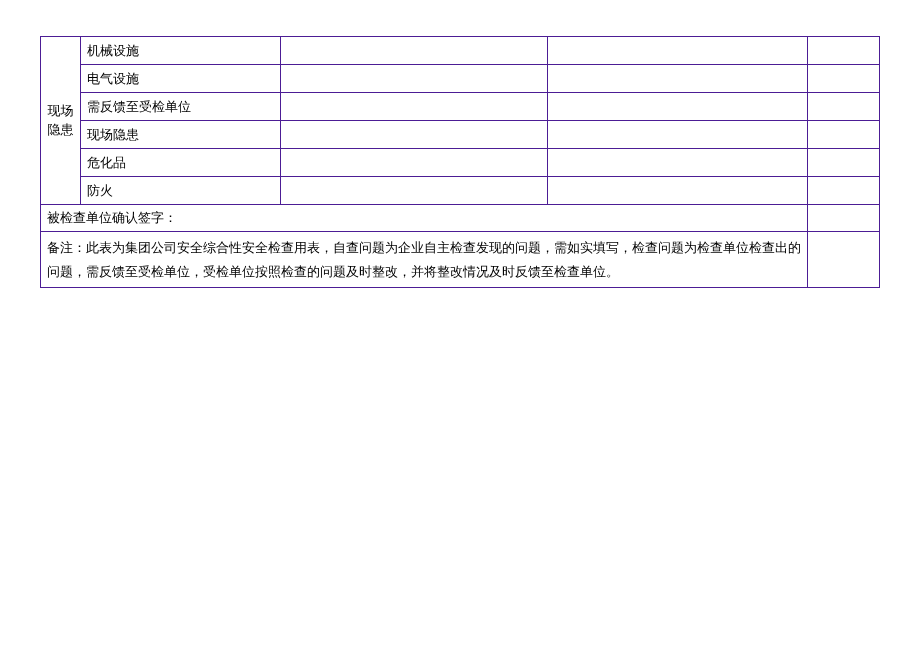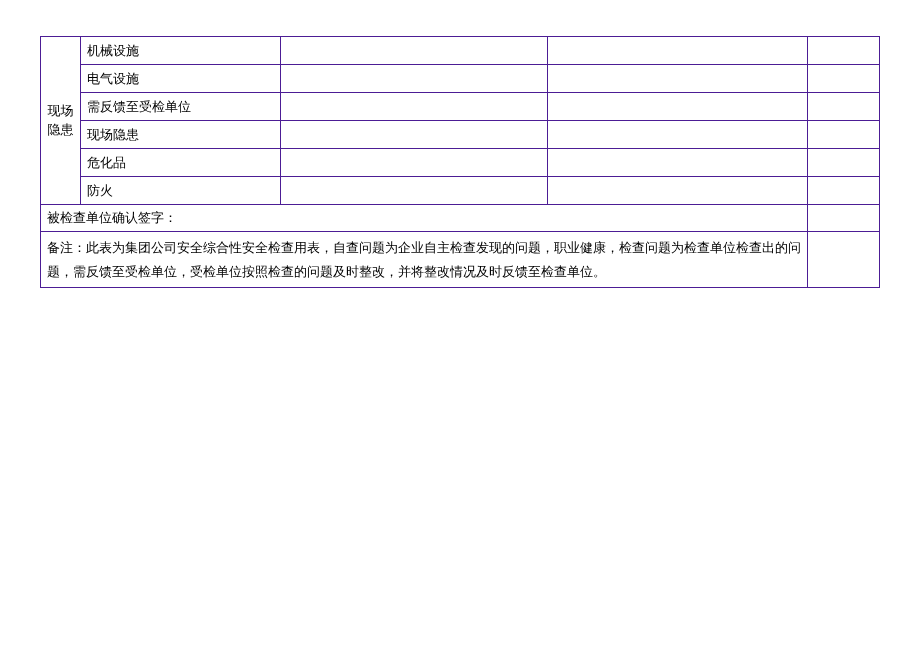--- a/index.html
+++ b/index.html
@@ -93,17 +93,17 @@
       <td>防火</td>
       <td></td>
       <td></td>
       <td></td>
     </tr>
     <tr class="signature-row">
       <td colspan="4">被检查单位确认签字：</td>
       <td></td>
     </tr>
     <tr class="note-row">
-      <td colspan="4">备注：此表为集团公司安全综合性安全检查用表，自查问题为企业自主检查发现的问题，职业健康，检查问题为检查单位检查出的问题，需反馈至受检单位，受检单位按照检查的问题及时整改，并将整改情况及时反馈至检查单位。</td>
+      <td colspan="4">备注：此表为集团公司安全综合性安全检查用表，自查问题为企业自主检查发现的问题，需如实填写，检查问题为检查单位检查出的问题，需反馈至受检单位，受检单位按照检查的问题及时整改，并将整改情况及时反馈至检查单位。</td>
       <td></td>
     </tr>
   </tbody>
 </table>
 
 </body></html>

